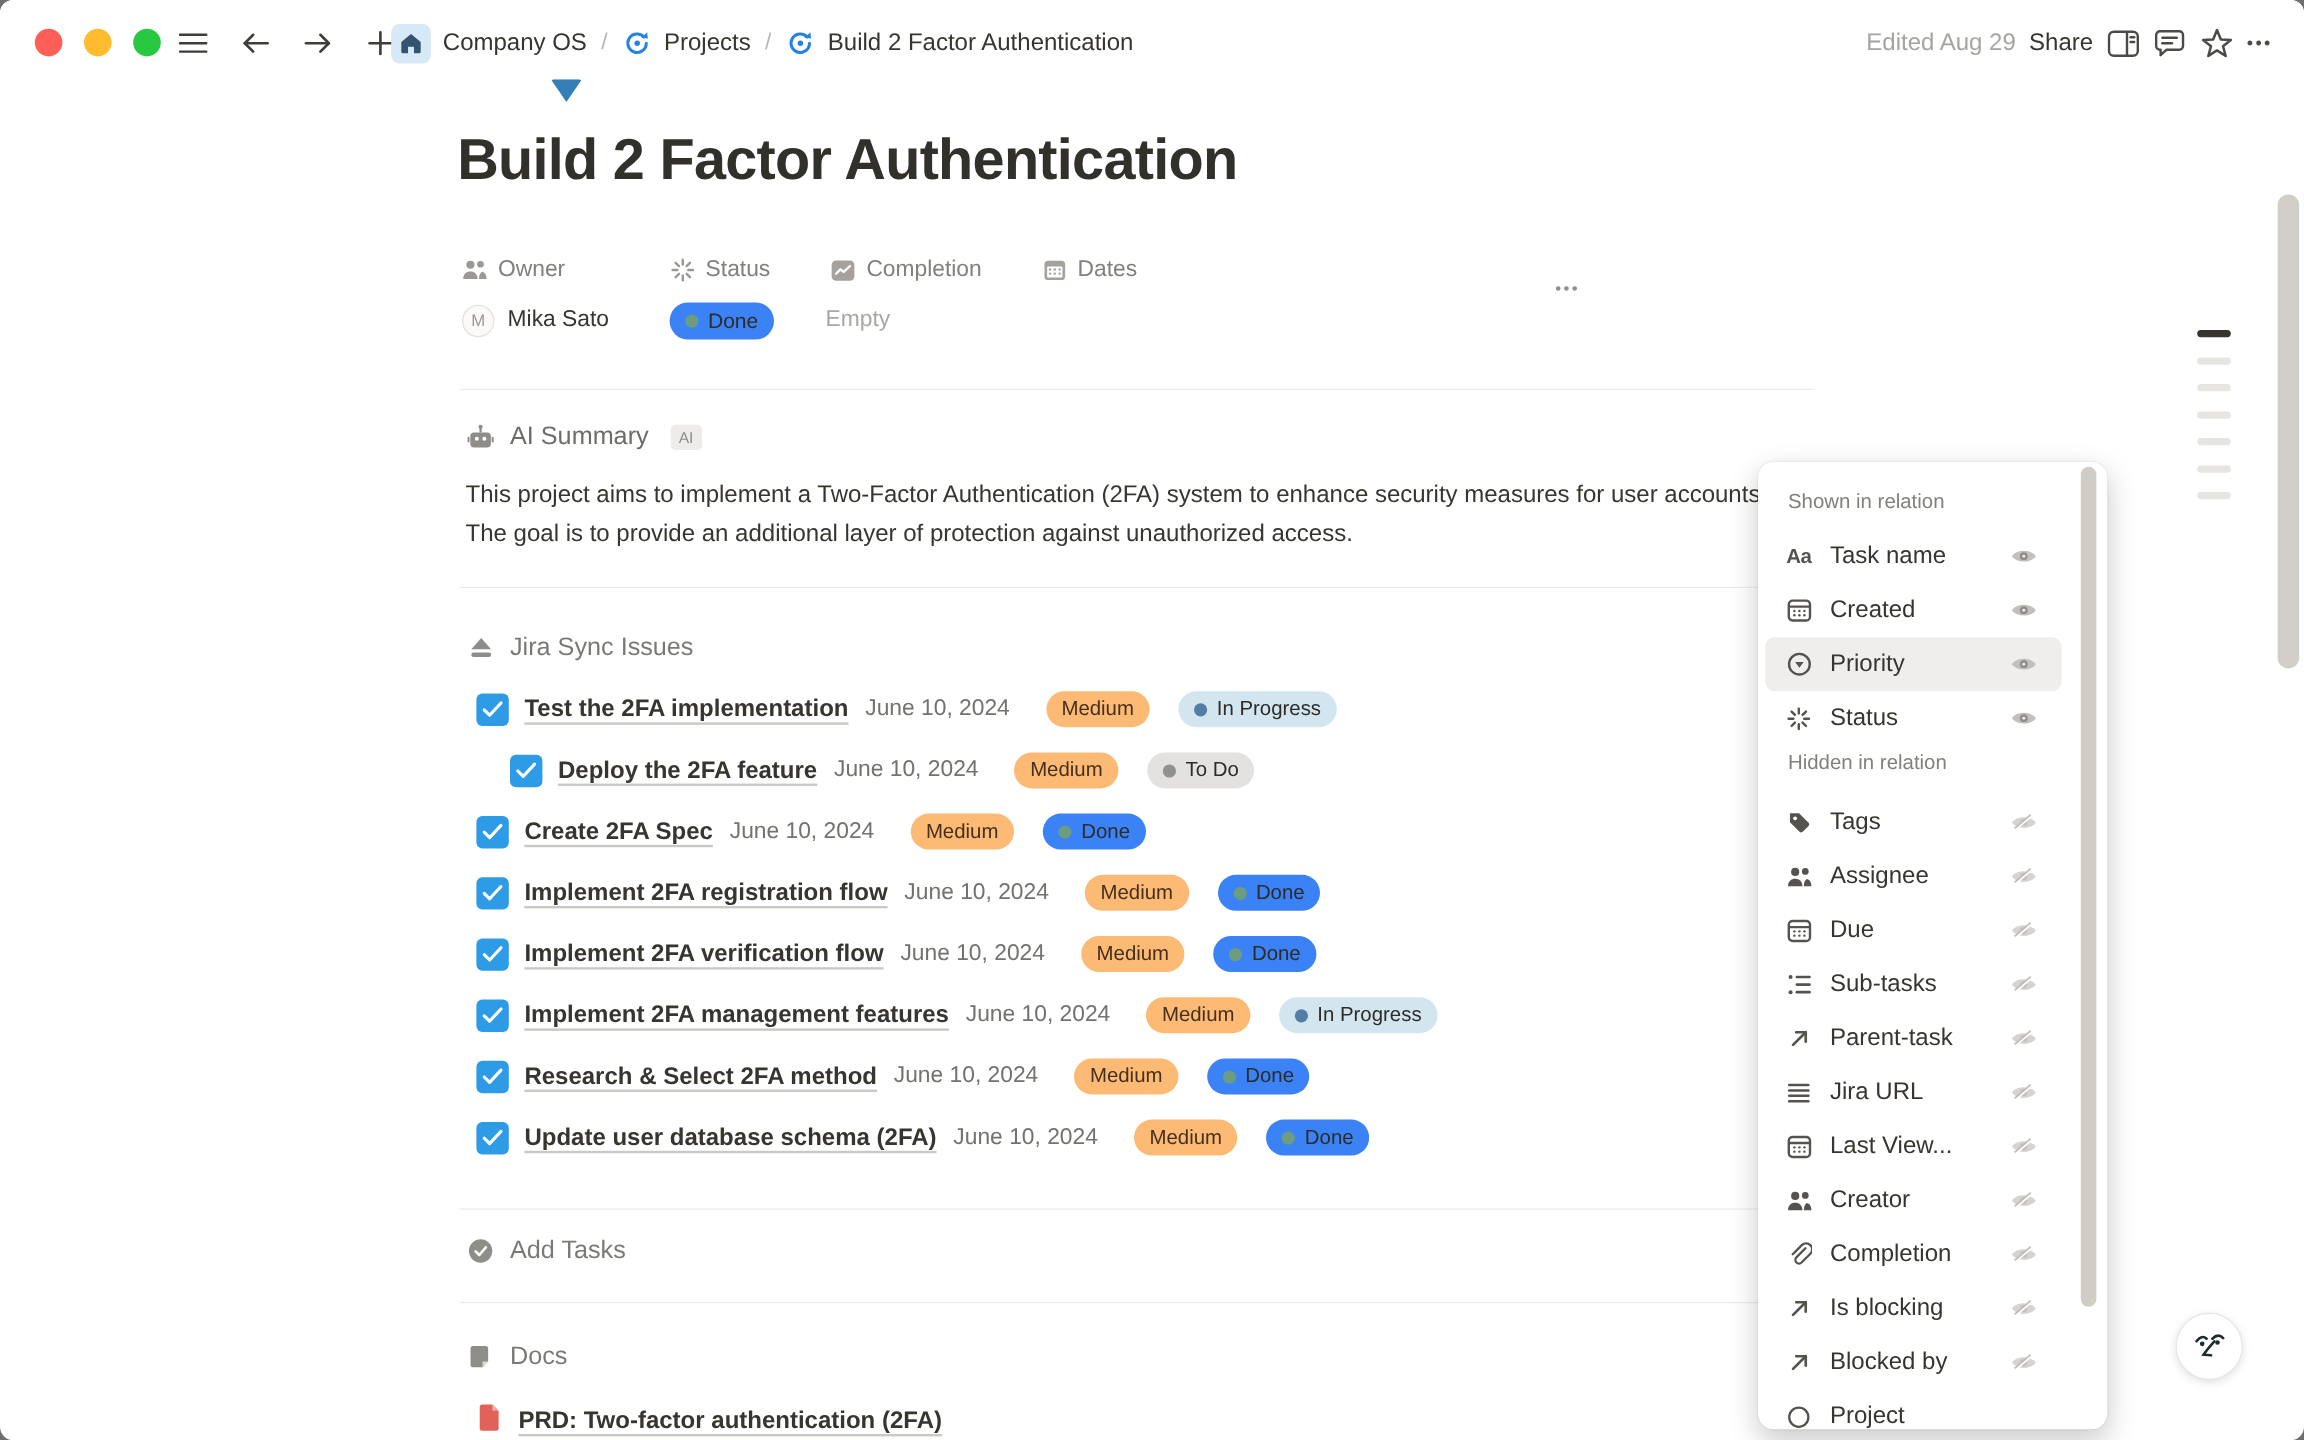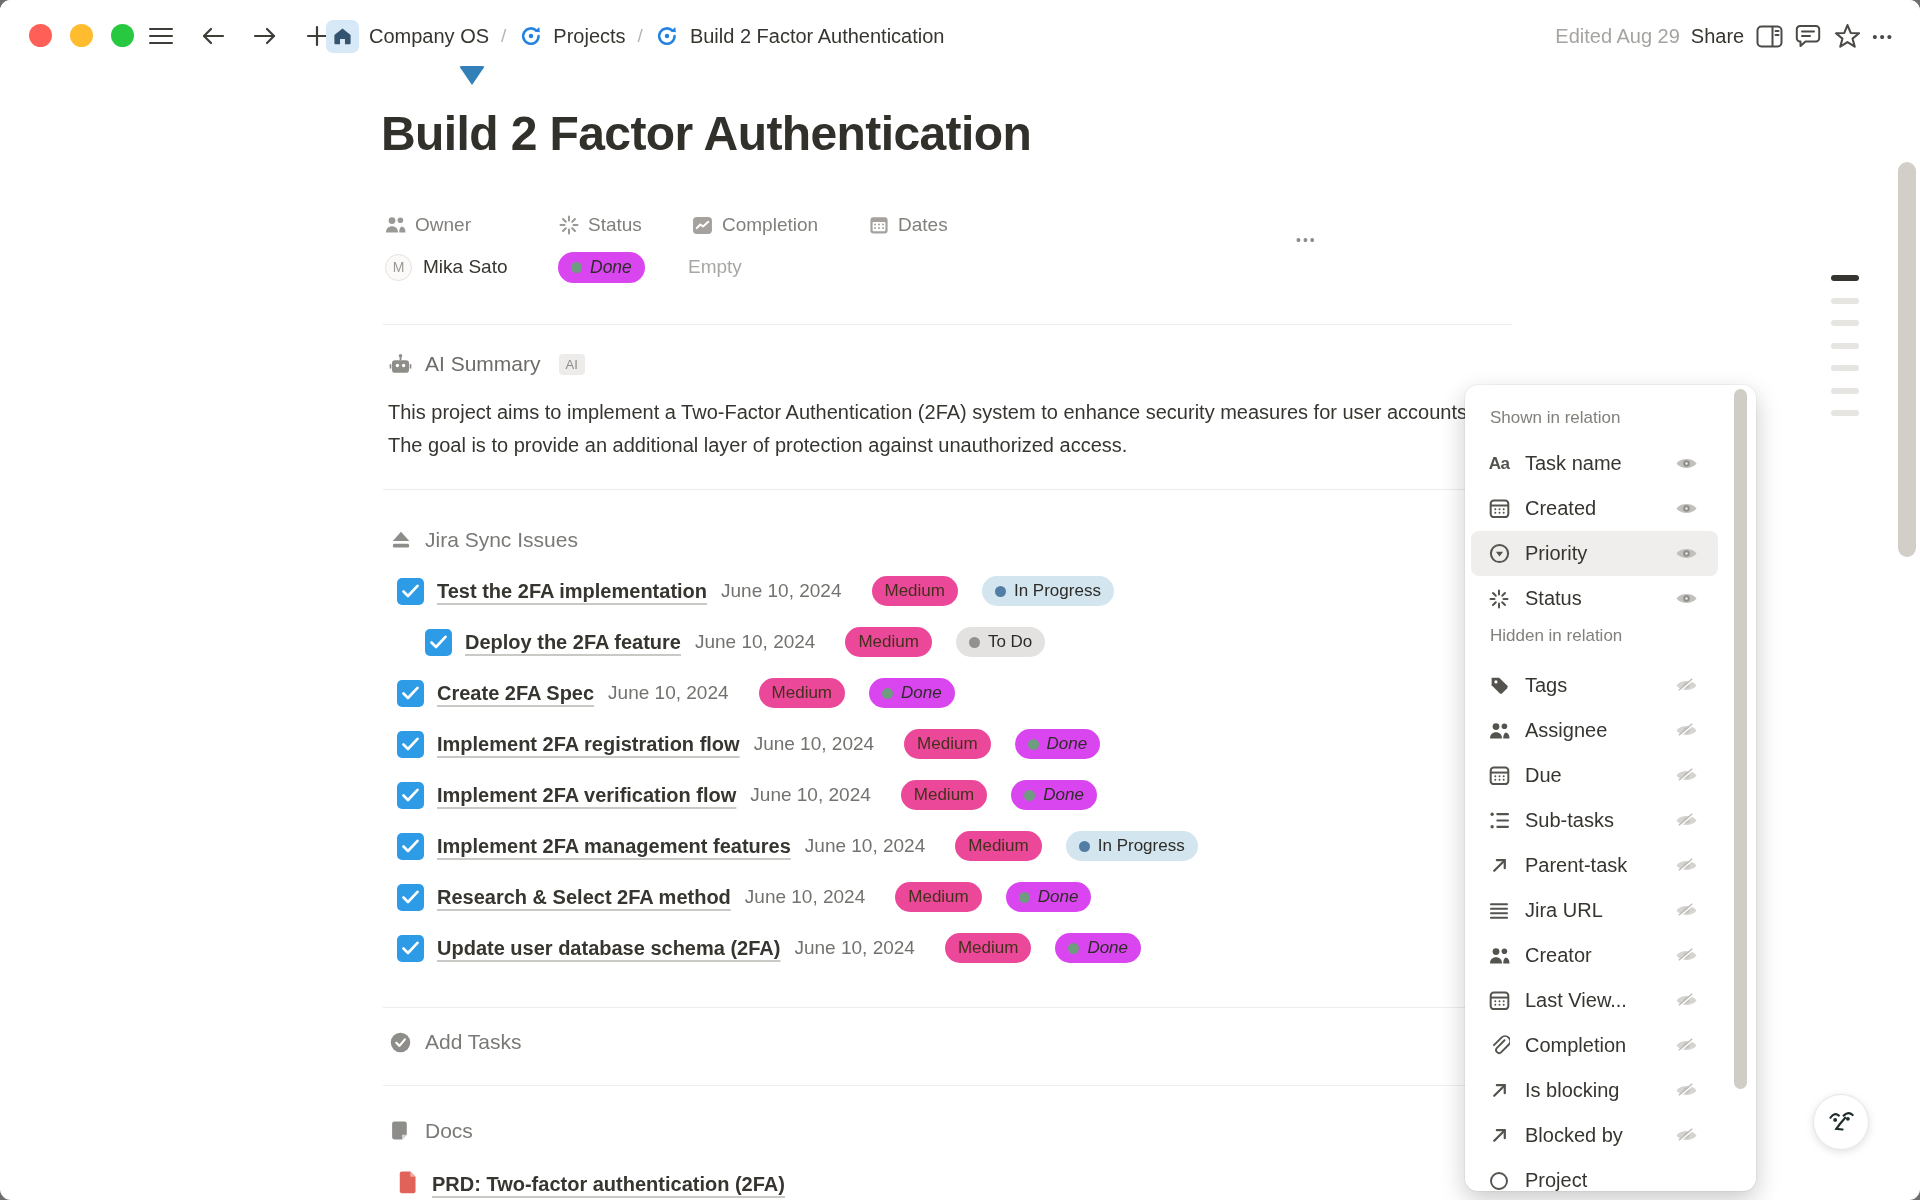--- a/index.html
+++ b/index.html
@@ -33,24 +33,24 @@
 
   .prop-label { position:absolute; display:flex; align-items:center; gap:9px; color:#82807c; font-size:19px; height:30px; top:210px; }
   .prop-ic { width:21px; height:21px; display:flex; align-items:center; justify-content:center; color:#9b9995; }
   .prop-val { position:absolute; top:250px; height:34px; display:flex; align-items:center; font-size:19px; color:#37352f; }
   .avatar { width:27px; height:27px; border-radius:50%; background:#FBFAF9; border:1px solid #E3E1DE; color:#9B9995; font-size:14px; display:flex; align-items:center; justify-content:center; margin-right:11px; }
   .empty-val { color:#A9A7A3; }
   .props-more { position:absolute; left:1296px; top:232px; font-size:14px; letter-spacing:2px; color:#8F8D89; }
 
   .pill { display:inline-flex; align-items:center; border-radius:16px; font-size:17.5px; height:31px; padding:0 13px; color:#2e2c28; }
   .pill .dot { width:11px; height:11px; border-radius:50%; margin-right:8px; }
-  .pill.green { background:#d946ef;font-style:italic; } .pill.green .dot { background:#6E9C80; }
+  .pill.green { background:#3b82f6; } .pill.green .dot { background:#6E9C80; }
   .pill.blue { background:#D3E5EF; } .pill.blue .dot { background:#527DA5; }
   .pill.gray { background:#E3E2E0; } .pill.gray .dot { background:#91918E; }
-  .pill.orange { background:#ec4899; color:#44301d; }
+  .pill.orange { background:#fdba74; color:#44301d; }
 
   .divider { position:absolute; left:383px; width:1129px; height:1px; background:#EDECE9; }
 
   .sec-head { position:absolute; display:flex; align-items:center; gap:13px; font-size:21px; color:#7b7975; height:32px; }
   .sec-ic { width:23px; height:23px; display:flex; align-items:center; justify-content:center; color:#8F8D89; }
   .ai-badge { font-size:13px; color:#8F8D89; background:#EDECEA; border-radius:4px; padding:3px 7px; margin-left:5px; }
   .ai-text { position:absolute; left:388px; top:396px; width:1085px; font-size:20px; line-height:33px; color:#37352f; }
 
   .task-row { position:absolute; left:397px; height:36px; display:flex; align-items:center; }
   .chk { width:27px; height:27px; border-radius:5px; background:#2E9BE6; display:flex; align-items:center; justify-content:center; margin-right:13px; flex:0 0 auto; }
@@ -632,37 +632,20 @@
       <span class="pp-label">Jira URL</span>
       <svg class="pp-eye" viewBox="0 0 24 16">
           <path d="M1.5 8 C6 1.8 18 1.8 22.5 8 C18 14.2 6 14.2 1.5 8 Z" fill="#D6D4D0"></path>
           <circle cx="12" cy="8" r="3.2" fill="#C4C2BE"></circle>
           <line x1="5" y1="14" x2="19" y2="2" stroke="#fff" stroke-width="1.6"></line>
           <line x1="4" y1="13" x2="18" y2="1" stroke="#BDBBB7" stroke-width="1.4"></line>
         </svg>
     </div>
     <div class="pp-row">
       <span class="pp-icon">
-          <svg width="21" height="18" viewBox="0 0 21 18">
-            <circle cx="7" cy="4.6" r="3.4" fill="currentColor"></circle>
-            <path d="M1 16.5 c0-4.1 2.6-6.3 6-6.3 s6 2.2 6 6.3 z" fill="currentColor"></path>
-            <circle cx="15.4" cy="4.2" r="2.8" fill="currentColor"></circle>
-            <path d="M14.2 16.5 c0-3.2 1-5.2 2.5-6 2.3 .4 3.8 2.4 3.8 6 z" fill="currentColor"></path>
-          </svg>
-        </span>
-      <span class="pp-label">Creator</span>
-      <svg class="pp-eye" viewBox="0 0 24 16">
-          <path d="M1.5 8 C6 1.8 18 1.8 22.5 8 C18 14.2 6 14.2 1.5 8 Z" fill="#D6D4D0"></path>
-          <circle cx="12" cy="8" r="3.2" fill="#C4C2BE"></circle>
-          <line x1="5" y1="14" x2="19" y2="2" stroke="#fff" stroke-width="1.6"></line>
-          <line x1="4" y1="13" x2="18" y2="1" stroke="#BDBBB7" stroke-width="1.4"></line>
-        </svg>
-    </div>
-    <div class="pp-row">
-      <span class="pp-icon">
           <svg width="21" height="21" viewBox="0 0 20 20">
             <rect x="1.6" y="2.4" width="16.8" height="15.8" rx="3" fill="none" stroke="currentColor" stroke-width="1.9"></rect>
             <line x1="1.6" y1="7.2" x2="18.4" y2="7.2" stroke="currentColor" stroke-width="1.9"></line>
             <g fill="currentColor">
               <circle cx="6" cy="10.6" r=".95"></circle>
               <circle cx="10" cy="10.6" r=".95"></circle>
               <circle cx="14" cy="10.6" r=".95"></circle>
               <circle cx="6" cy="14" r=".95"></circle>
               <circle cx="10" cy="14" r=".95"></circle>
               <circle cx="14" cy="14" r=".95"></circle>
@@ -672,20 +655,37 @@
       <span class="pp-label">Last View...</span>
       <svg class="pp-eye" viewBox="0 0 24 16">
           <path d="M1.5 8 C6 1.8 18 1.8 22.5 8 C18 14.2 6 14.2 1.5 8 Z" fill="#D6D4D0"></path>
           <circle cx="12" cy="8" r="3.2" fill="#C4C2BE"></circle>
           <line x1="5" y1="14" x2="19" y2="2" stroke="#fff" stroke-width="1.6"></line>
           <line x1="4" y1="13" x2="18" y2="1" stroke="#BDBBB7" stroke-width="1.4"></line>
         </svg>
     </div>
     <div class="pp-row">
       <span class="pp-icon">
+          <svg width="21" height="18" viewBox="0 0 21 18">
+            <circle cx="7" cy="4.6" r="3.4" fill="currentColor"></circle>
+            <path d="M1 16.5 c0-4.1 2.6-6.3 6-6.3 s6 2.2 6 6.3 z" fill="currentColor"></path>
+            <circle cx="15.4" cy="4.2" r="2.8" fill="currentColor"></circle>
+            <path d="M14.2 16.5 c0-3.2 1-5.2 2.5-6 2.3 .4 3.8 2.4 3.8 6 z" fill="currentColor"></path>
+          </svg>
+        </span>
+      <span class="pp-label">Creator</span>
+      <svg class="pp-eye" viewBox="0 0 24 16">
+          <path d="M1.5 8 C6 1.8 18 1.8 22.5 8 C18 14.2 6 14.2 1.5 8 Z" fill="#D6D4D0"></path>
+          <circle cx="12" cy="8" r="3.2" fill="#C4C2BE"></circle>
+          <line x1="5" y1="14" x2="19" y2="2" stroke="#fff" stroke-width="1.6"></line>
+          <line x1="4" y1="13" x2="18" y2="1" stroke="#BDBBB7" stroke-width="1.4"></line>
+        </svg>
+    </div>
+    <div class="pp-row">
+      <span class="pp-icon">
           <svg width="21" height="21" viewBox="0 0 20 20">
             <path d="M14.8 5 l-7.2 7.2 a2.9 2.9 0 0 0 4.1 4.1 l7-7 a4.8 4.8 0 0 0 -6.8 -6.8 l-7.2 7.2" fill="none" stroke="currentColor" stroke-width="1.8" stroke-linecap="round" stroke-linejoin="round"></path>
           </svg>
         </span>
       <span class="pp-label">Completion</span>
       <svg class="pp-eye" viewBox="0 0 24 16">
           <path d="M1.5 8 C6 1.8 18 1.8 22.5 8 C18 14.2 6 14.2 1.5 8 Z" fill="#D6D4D0"></path>
           <circle cx="12" cy="8" r="3.2" fill="#C4C2BE"></circle>
           <line x1="5" y1="14" x2="19" y2="2" stroke="#fff" stroke-width="1.6"></line>
           <line x1="4" y1="13" x2="18" y2="1" stroke="#BDBBB7" stroke-width="1.4"></line>

